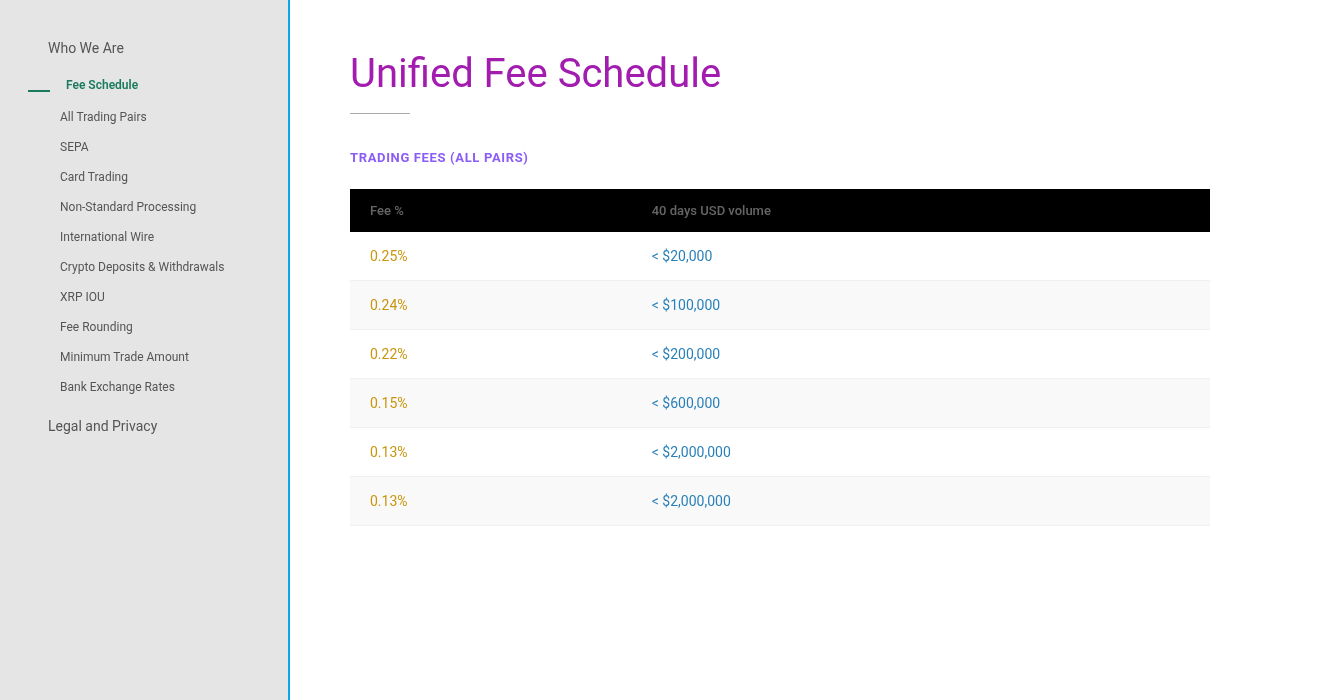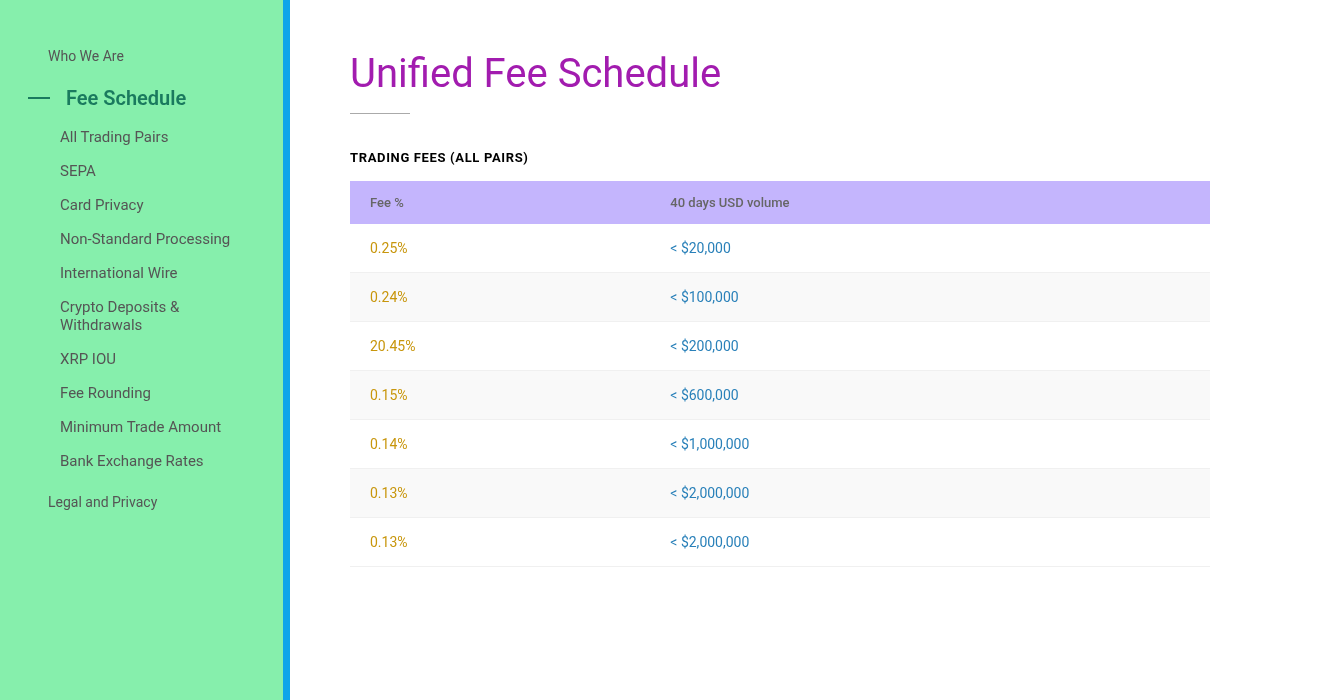--- a/index.html
+++ b/index.html
@@ -8,54 +8,54 @@
       background: #fff;
       display: flex;
       height: 700px;
       overflow: hidden;
     }
 
     
     .sidebar {
       width: 290px;
       min-width: 290px;
-      background: #86efac;
-      border-right: 7px solid #0ea5e9;
-      padding: 36px 0;
+      background: #e5e5e5;
+      border-right: 2px solid #0ea5e9;
+      padding: 28px 0;
       overflow-y: auto;
     }
 
     .sidebar-item-top {
       padding: 12px 48px;
       font-size: 14px;
       color: #555;
       cursor: pointer;
     }
 
     .sidebar-item-section {
       padding: 10px 48px 10px 28px;
-      font-size: 20px;
+      font-size: 12px;
       color: #1a7a5e;
       font-weight: 600;
       cursor: pointer;
       display: flex;
-      align-items: center;
+      align-items: flex-end;
       gap: 10px;
     }
     .sidebar-item-section .active-bar {
       width: 22px;
       height: 2px;
       background: #1a7a5e;
       display: inline-block;
       margin-right: 6px;
     }
 
     .sidebar-sub-item {
       padding: 8px 48px 8px 60px;
-      font-size: 15px;
+      font-size: 12px;
       color: #555;
       cursor: pointer;
     }
 
     .sidebar-item-bottom {
       padding: 12px 48px;
       font-size: 14px;
       color: #555;
       cursor: pointer;
       margin-top: 4px;
@@ -79,33 +79,33 @@
     .title-divider {
       width: 60px;
       height: 1px;
       background: #aaa;
       margin-bottom: 36px;
     }
 
     .section-heading {
       font-size: 13px;
       font-weight: 700;
-      color: #000000;
+      color: #8b5cf6;
       letter-spacing: 0.05em;
-      margin-bottom: 16px;
+      margin-bottom: 24px;
     }
 
     .fee-table {
       width: 100%;
       border-collapse: collapse;
       max-width: 860px;
     }
 
     .fee-table thead tr {
-      background: #c4b5fd;
+      background: #000000;
     }
 
     .fee-table thead th {
       padding: 14px 20px;
       text-align: left;
       font-size: 13px;
       color: #666;
       font-weight: 500;
     }
 
@@ -144,21 +144,21 @@
     </div>
 
   <div class="sidebar-item-section">
     <span class="active-bar"></span>
     <span>Fee Schedule</span>
   </div>
 
   <div id="sidebar-sub-items">
       <div class="sidebar-sub-item">All Trading Pairs</div>
       <div class="sidebar-sub-item">SEPA</div>
-      <div class="sidebar-sub-item">Card Privacy</div>
+      <div class="sidebar-sub-item">Card Trading</div>
       <div class="sidebar-sub-item">Non-Standard Processing</div>
       <div class="sidebar-sub-item">International Wire</div>
       <div class="sidebar-sub-item">Crypto Deposits &amp; Withdrawals</div>
       <div class="sidebar-sub-item">XRP IOU</div>
       <div class="sidebar-sub-item">Fee Rounding</div>
       <div class="sidebar-sub-item">Minimum Trade Amount</div>
       <div class="sidebar-sub-item">Bank Exchange Rates</div>
     </div>
 
   <div id="sidebar-bottom-items">
@@ -182,30 +182,26 @@
     <tbody id="fee-table-body">
         <tr>
           <td class="fee-cell">0.25%</td>
           <td class="volume-cell">&lt; $20,000</td>
         </tr>
         <tr>
           <td class="fee-cell">0.24%</td>
           <td class="volume-cell">&lt; $100,000</td>
         </tr>
         <tr>
-          <td class="fee-cell">20.45%</td>
+          <td class="fee-cell">0.22%</td>
           <td class="volume-cell">&lt; $200,000</td>
         </tr>
         <tr>
           <td class="fee-cell">0.15%</td>
           <td class="volume-cell">&lt; $600,000</td>
-        </tr>
-        <tr>
-          <td class="fee-cell">0.14%</td>
-          <td class="volume-cell">&lt; $1,000,000</td>
         </tr>
         <tr>
           <td class="fee-cell">0.13%</td>
           <td class="volume-cell">&lt; $2,000,000</td>
         </tr>
         <tr>
           <td class="fee-cell">0.13%</td>
           <td class="volume-cell">&lt; $2,000,000</td>
         </tr>
       </tbody>

